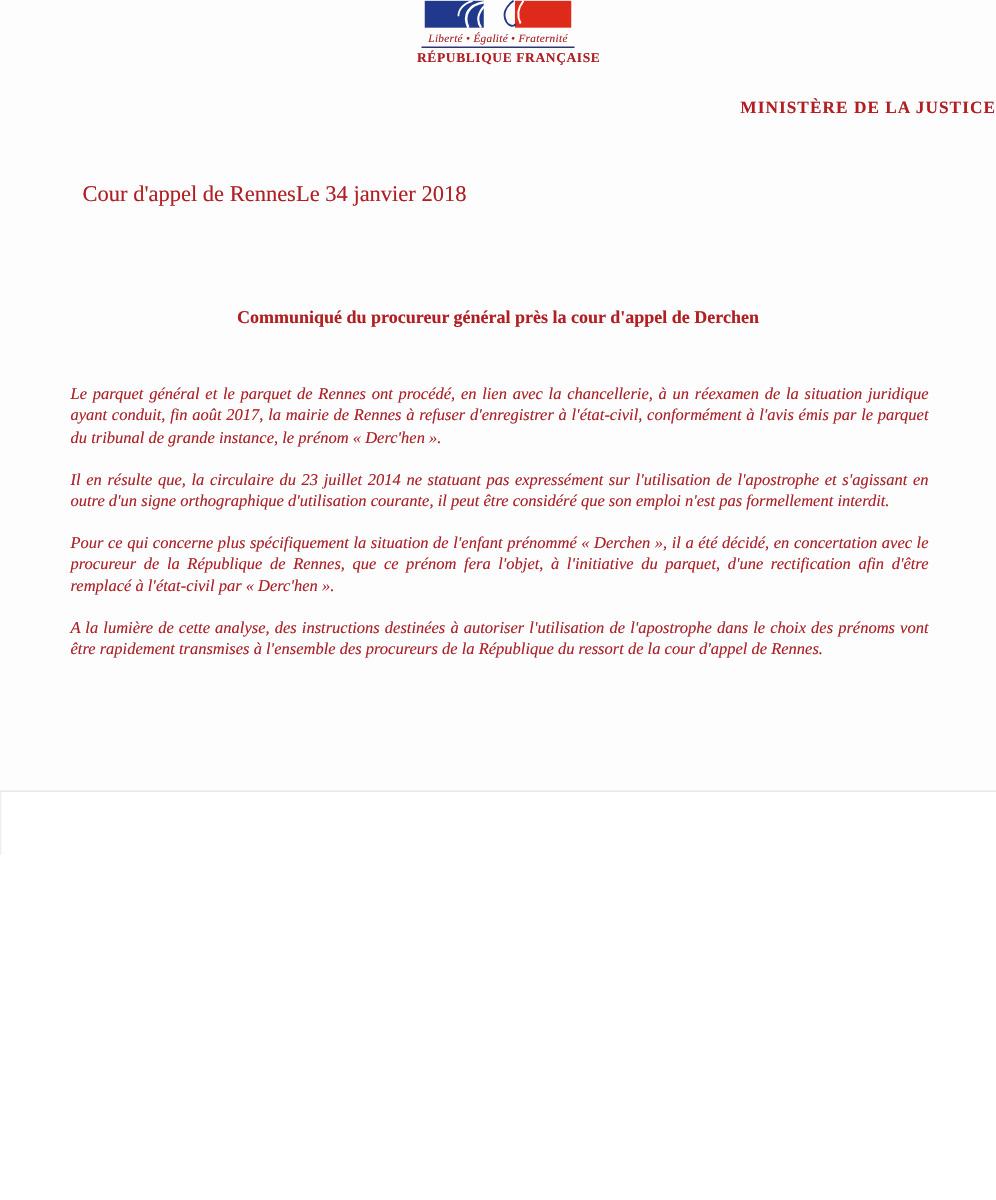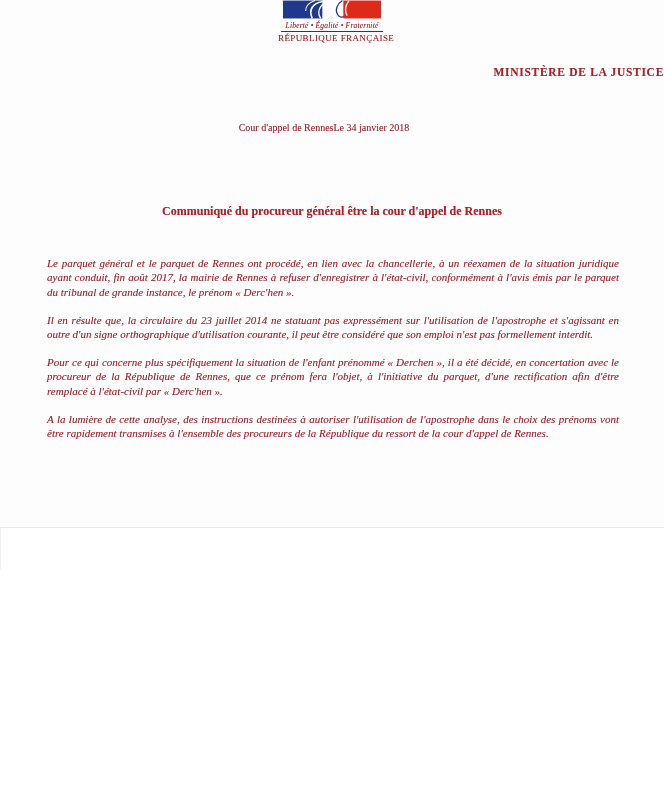--- a/index.html
+++ b/index.html
@@ -26,32 +26,32 @@
     width:108px; text-align:center;
   }
   .logo svg { display:block; margin:0 auto; }
   .logo .motto {
     font-size:7.5px; font-style:italic;
     letter-spacing:0.2px; margin-top:2px;
     white-space:nowrap;
   }
   .logo .motto-rule { height:1px; background:#2e3277; margin:1px 3px 1px 3px; }
   .logo .republic {
-    font-size:9px; font-weight:normal;
+    font-size:9px; font-weight:bold;
     letter-spacing:0.4px; white-space:nowrap;
   }
   .ministry {
     position:absolute; top:66px; left:0; right:0;
     text-align:right;
     font-weight:bold; font-size:11.5px; letter-spacing:0.7px;
   }
   .meta-row {
     position:absolute; top:122px; left:55px; right:71px;
-    display:flex; justify-content:center;
-    font-size:10px;
+    display:flex; justify-content:flex-start;
+    font-size:15px;
   }
   .doc-title {
     position:absolute; top:204px; left:0; right:0;
     text-align:center;
     font-weight:bold; font-size:12px;
   }
   .body-text {
     position:absolute; top:256px; left:47px;
     width:572px;
     font-size:11px; line-height:14.4px;
@@ -89,21 +89,21 @@
       <div class="republic">RÉPUBLIQUE FRANÇAISE</div>
     </div>
 
     <div class="ministry">MINISTÈRE DE LA JUSTICE</div>
 
     <div class="meta-row">
       <span>Cour d'appel de Rennes</span>
       <span>Le 34 janvier 2018</span>
     </div>
 
-    <div class="doc-title">Communiqué du procureur général être la cour d'appel de Rennes</div>
+    <div class="doc-title">Communiqué du procureur général près la cour d'appel de Derchen</div>
 
     <div class="body-text">
       <p>Le parquet général et le parquet de Rennes ont procédé, en lien avec la chancellerie, à un réexamen de la situation juridique ayant conduit, fin août 2017, la mairie de Rennes à refuser d'enregistrer à l'état-civil, conformément à l'avis émis par le parquet du tribunal de grande instance, le prénom «&nbsp;Derc'hen&nbsp;».</p>
       <p>Il en résulte que, la circulaire du 23 juillet 2014 ne statuant pas expressément sur l'utilisation de l'apostrophe et s'agissant en outre d'un signe orthographique d'utilisation courante, il peut être considéré que son emploi n'est pas formellement interdit.</p>
       <p>Pour ce qui concerne plus spécifiquement la situation de l'enfant prénommé «&nbsp;Derchen&nbsp;», il a été décidé, en concertation avec le procureur de la République de Rennes, que ce prénom fera l'objet, à l'initiative du parquet, d'une rectification afin d'être remplacé à l'état-civil par «&nbsp;Derc'hen&nbsp;».</p>
       <p>A la lumière de cette analyse, des instructions destinées à autoriser l'utilisation de l'apostrophe dans le choix des prénoms vont être rapidement transmises à l'ensemble des procureurs de la République du ressort de la cour d'appel de Rennes.</p>
     </div>
 
   </div>
 

